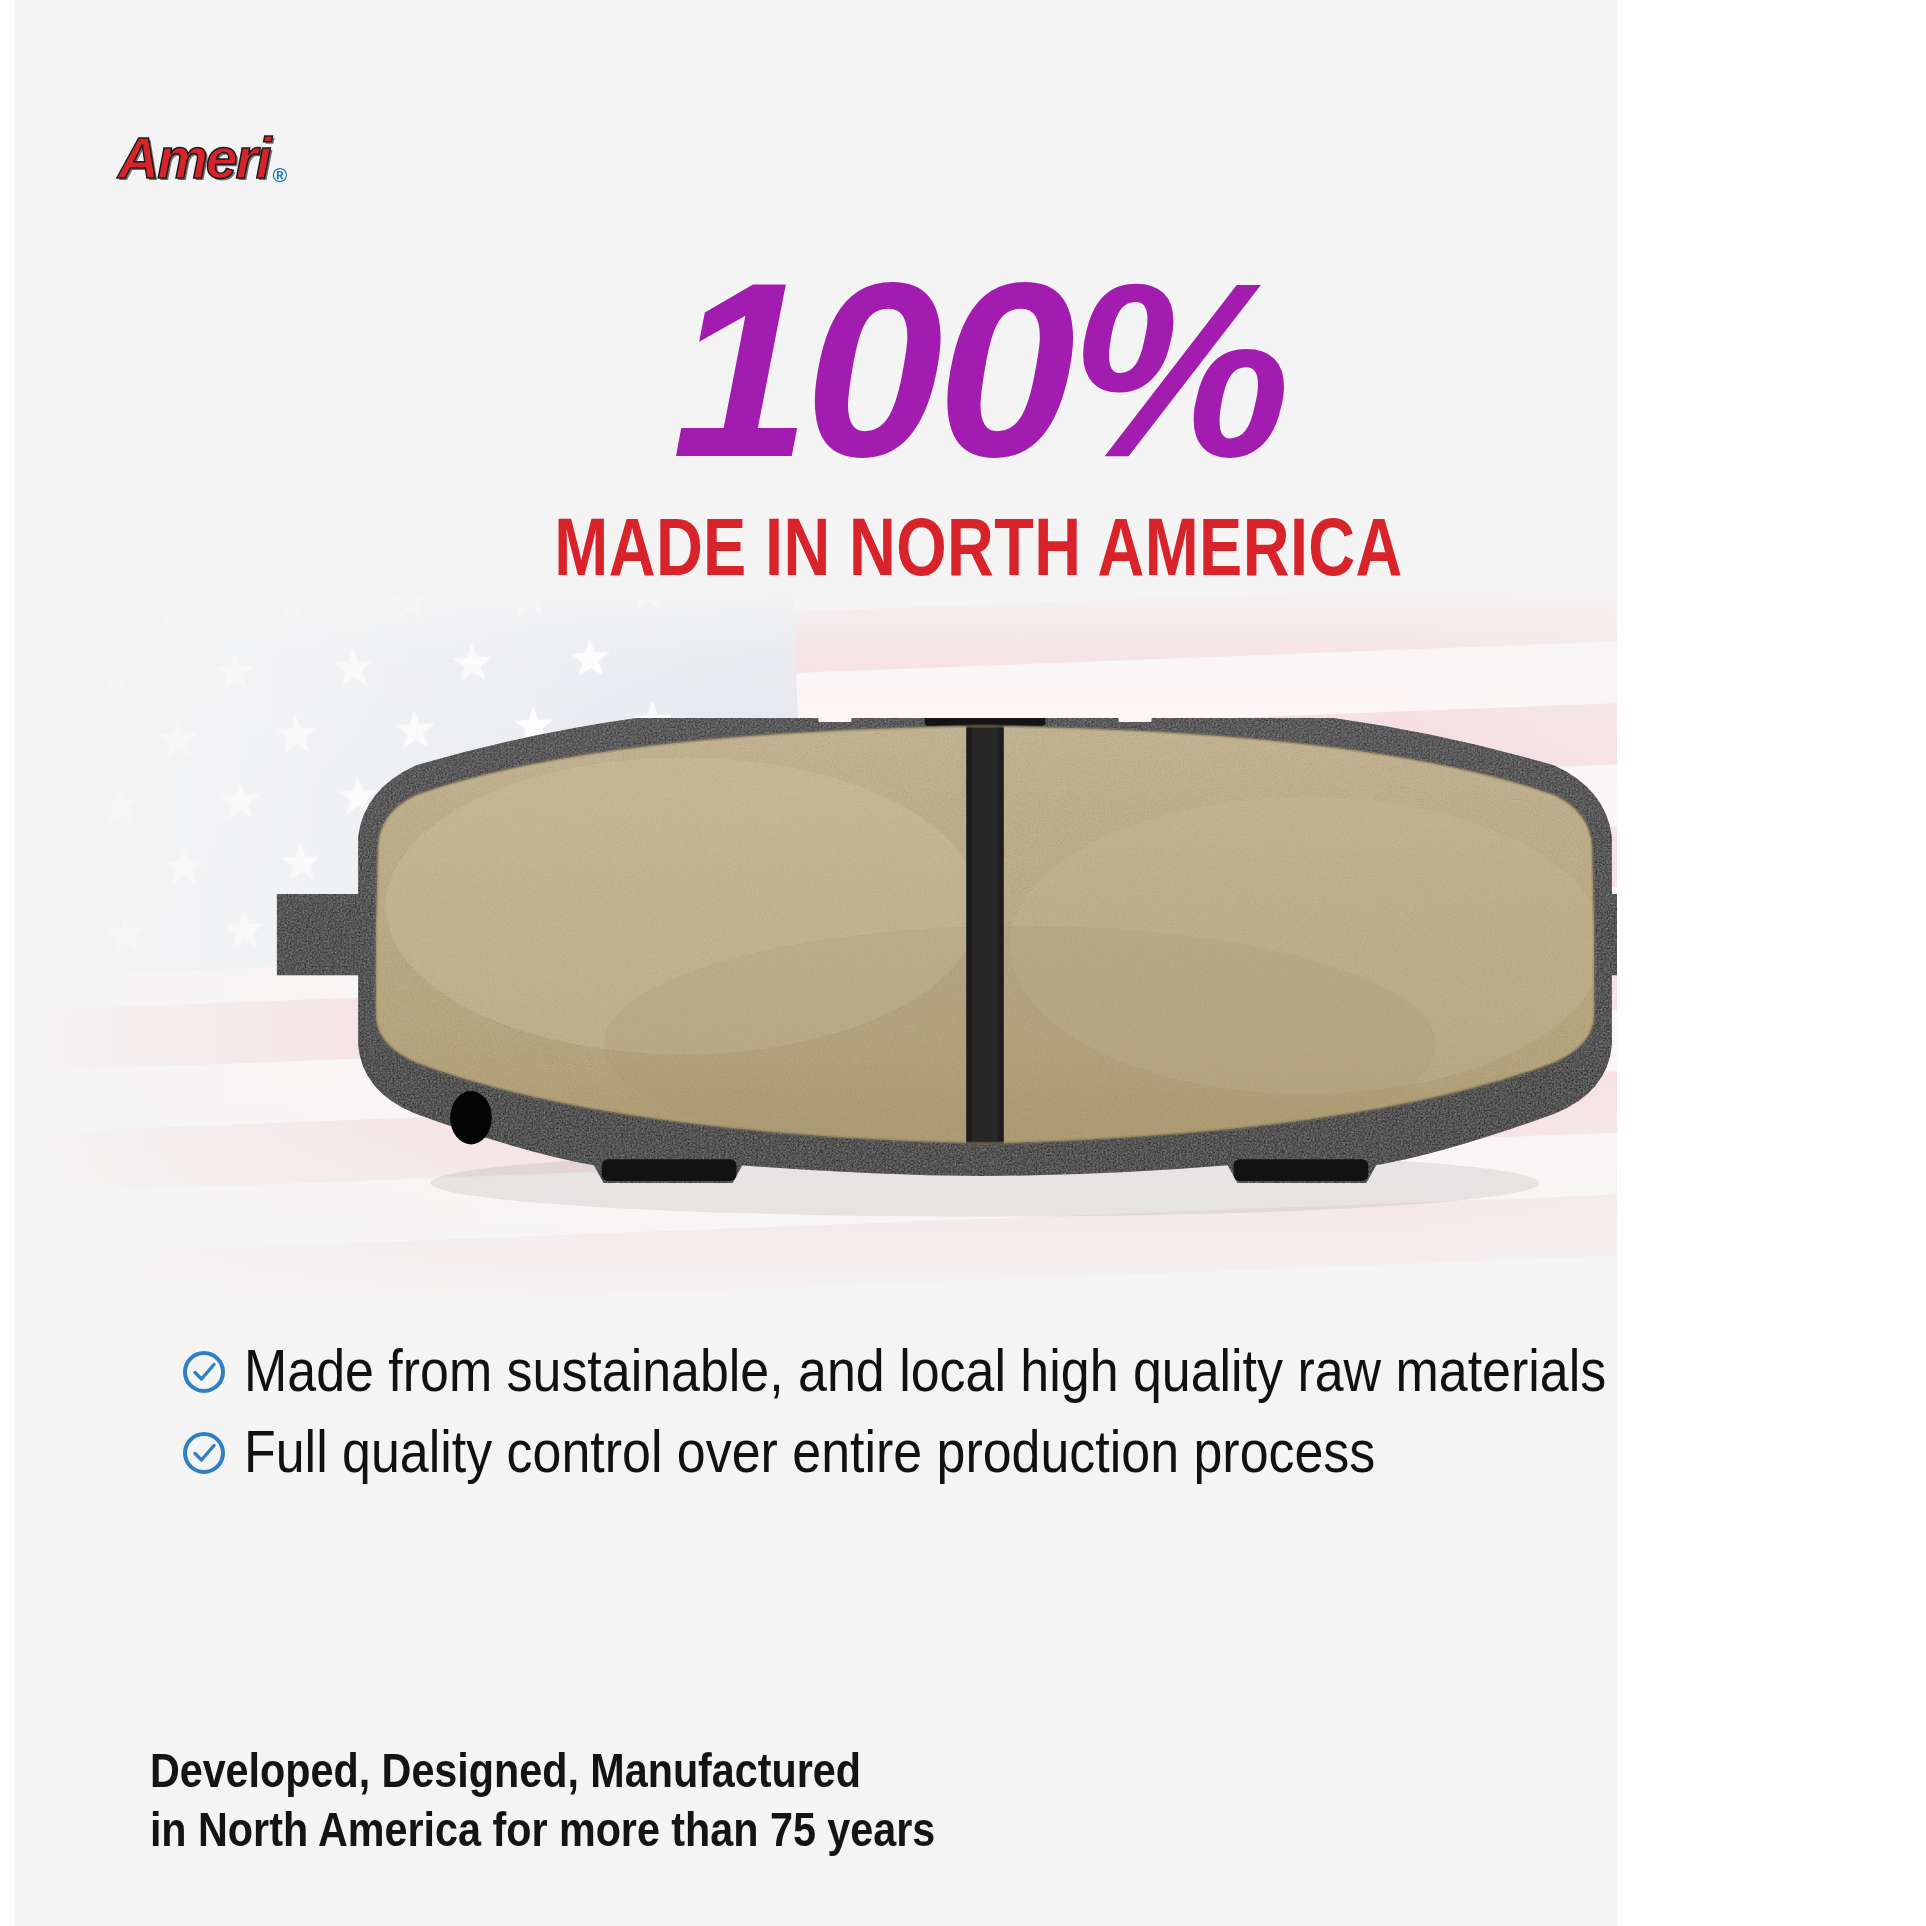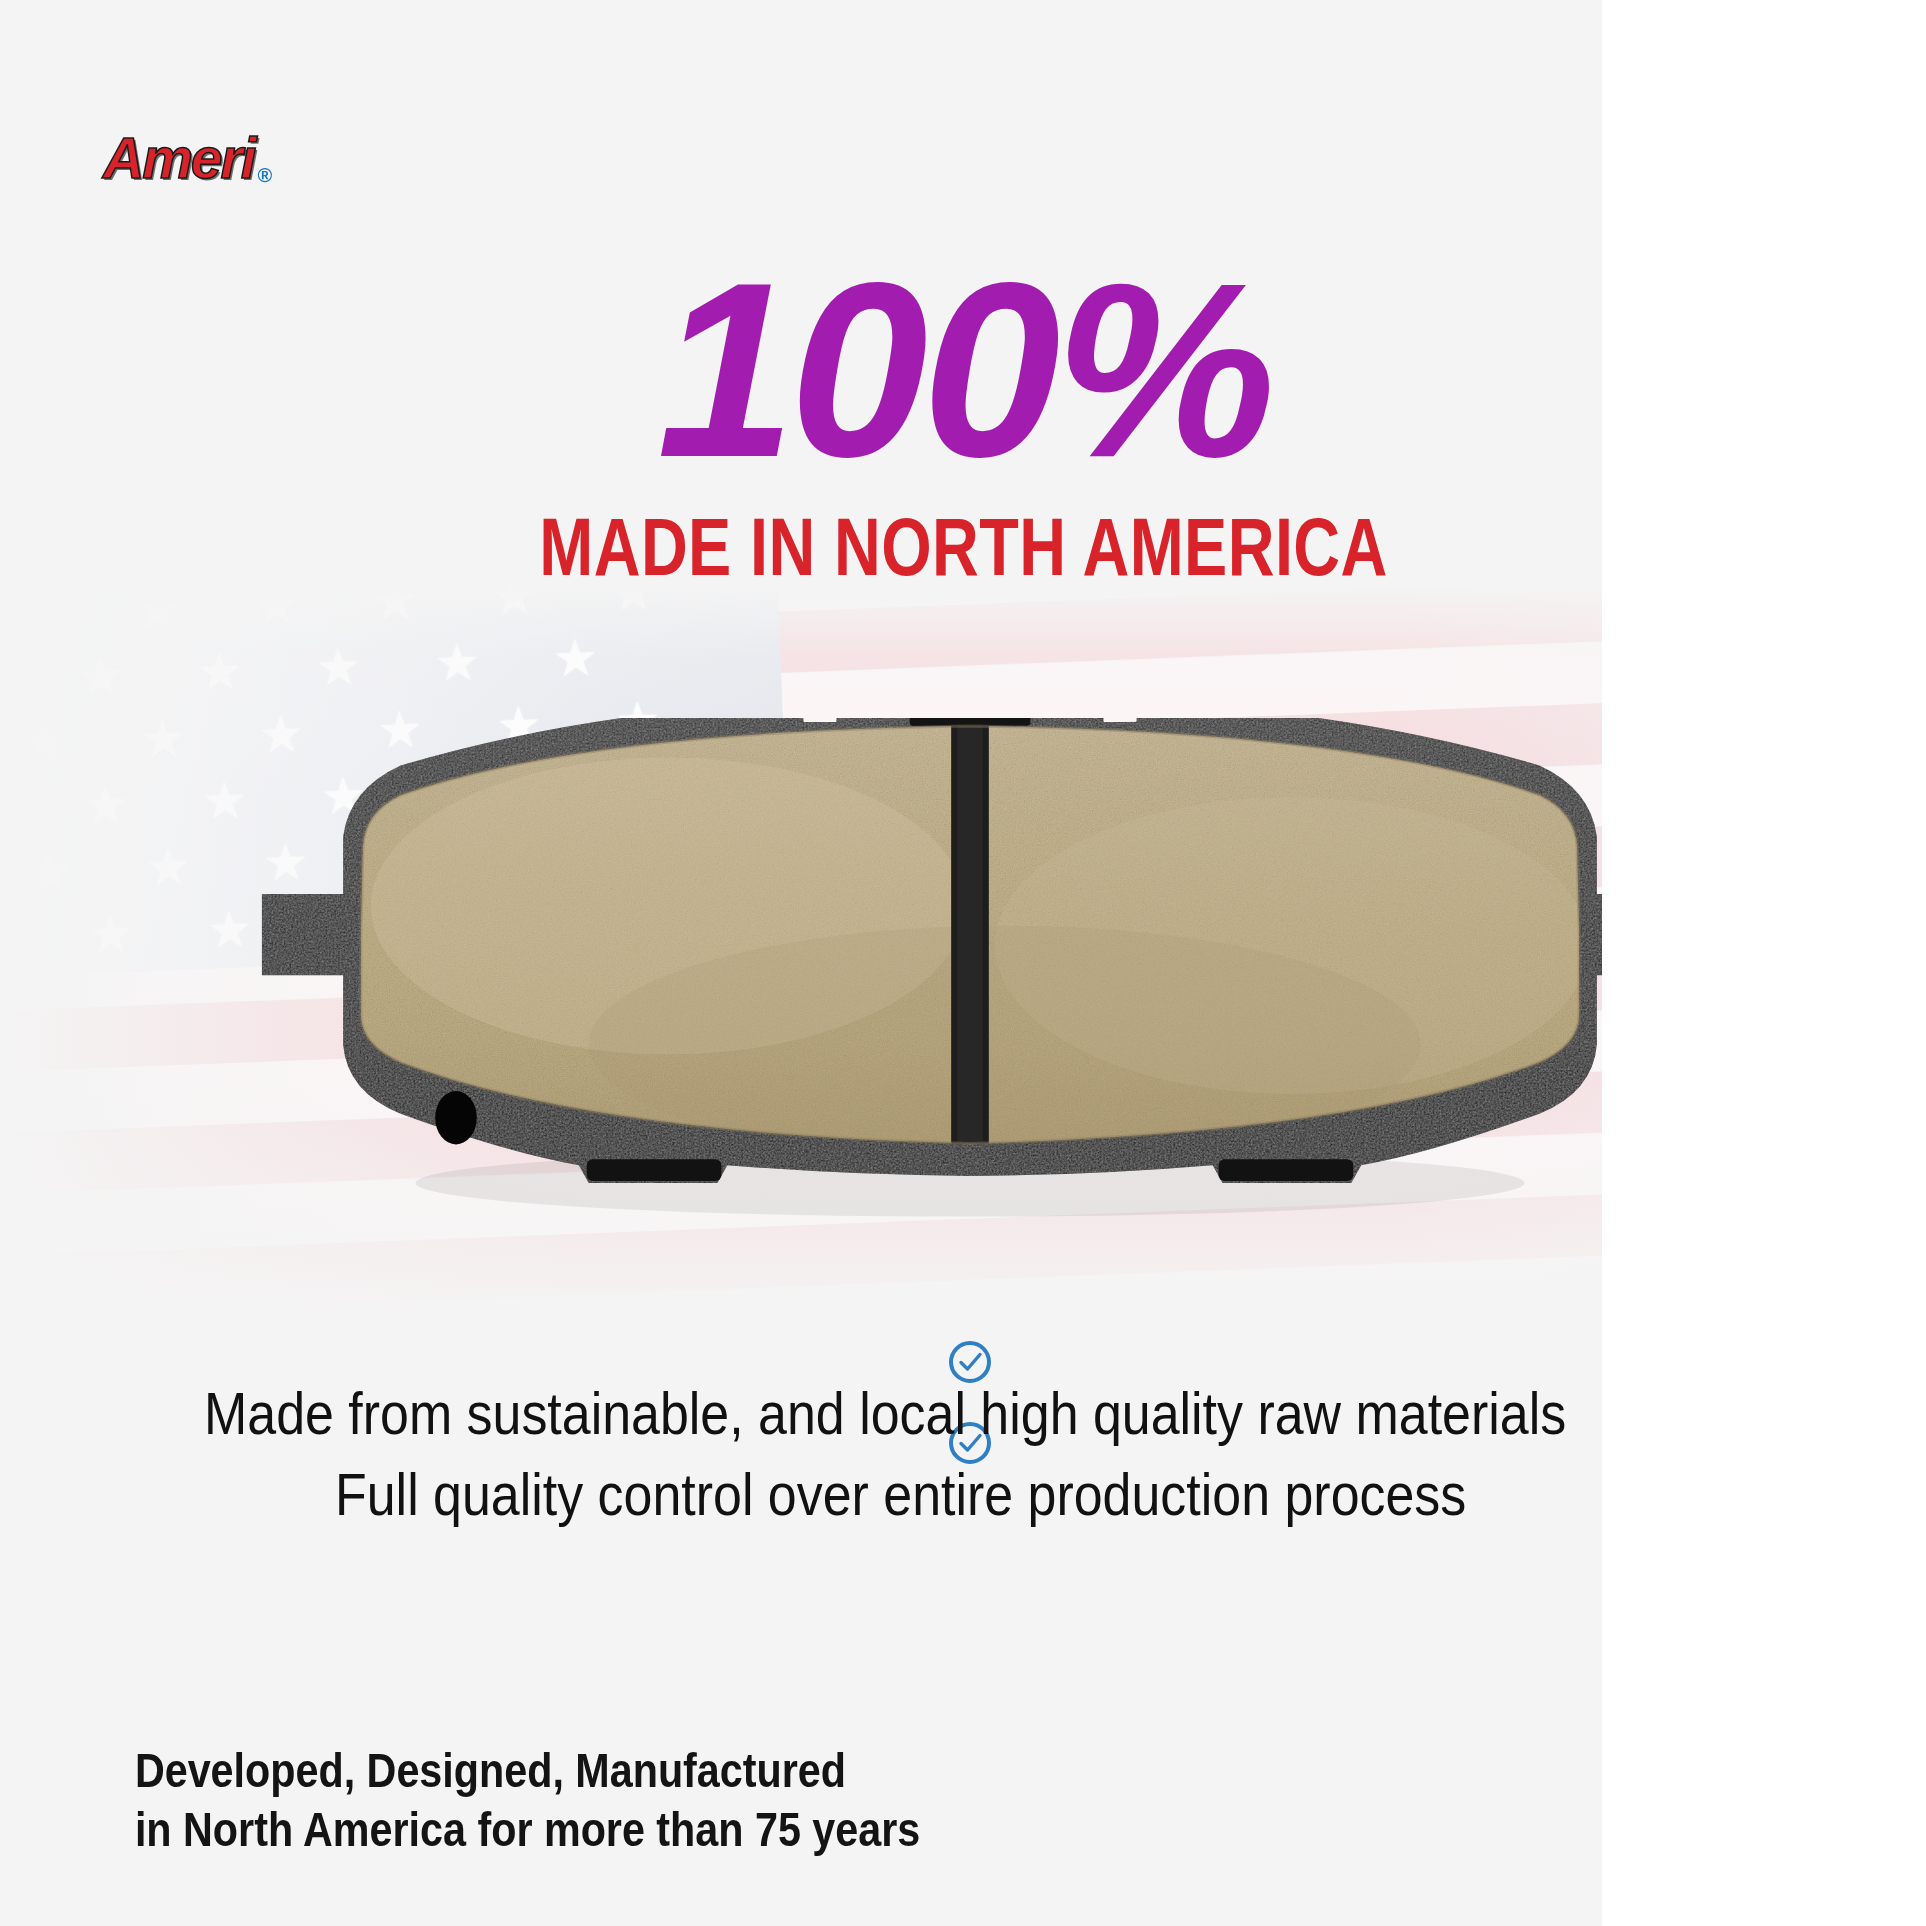--- a/index.html
+++ b/index.html
@@ -10,20 +10,21 @@
   body {
     font-family: "Liberation Sans", sans-serif;
   }
 
   #page {
     position: relative;
     width: 1602px;
     height: 1927px;
     background: #f4f4f4;
     overflow: hidden;
+    margin-left: 15px;
   }
 
   
   #logo {
     position: absolute;
     left: 103px;
     top: 125px;
     display: flex;
     align-items: baseline;
     white-space: nowrap;
@@ -153,21 +154,20 @@
     position: absolute;
     left: 166px;
     top: 1339px;
     width: 1624px;
   }
   .feature {
     display: flex;
     align-items: center;
     margin-bottom: 16px;
     height: 65px;
-    flex-direction: column;
   }
   .check-icon {
     flex: 0 0 auto;
     width: 46px;
     height: 46px;
     margin-right: 17px;
   }
   .feature-text {
     font-family: "Liberation Sans", sans-serif;
     font-size: 59px;

